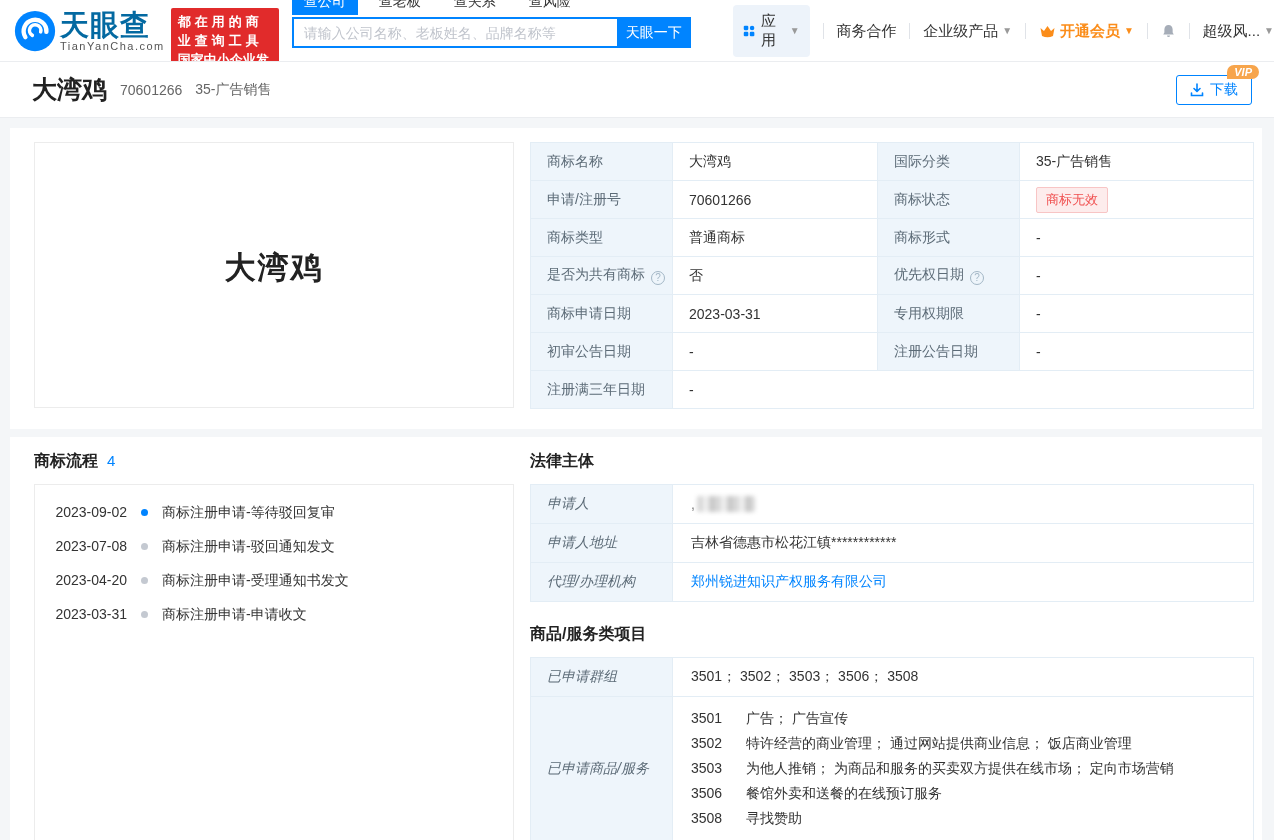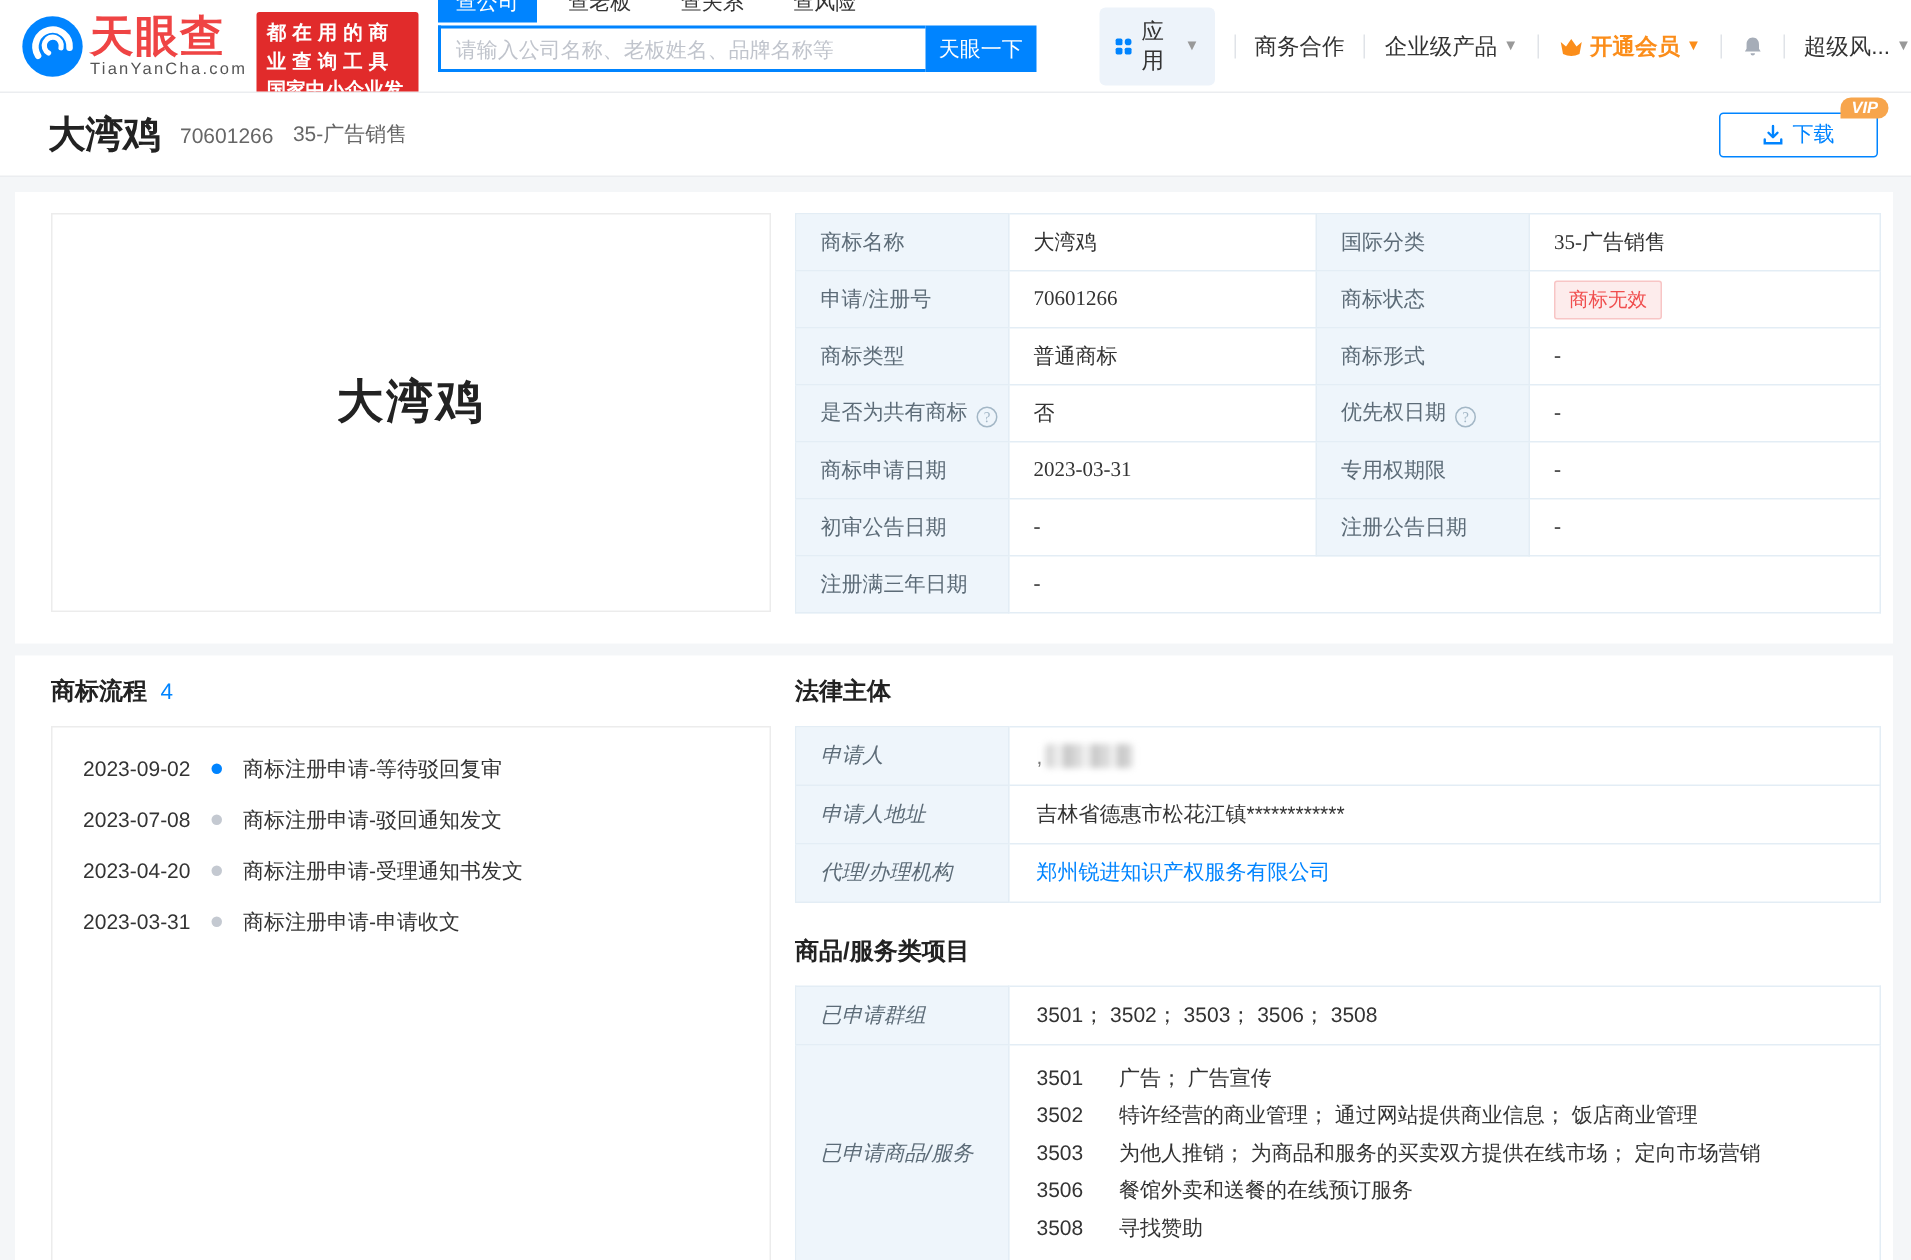--- a/index.html
+++ b/index.html
@@ -5,21 +5,21 @@
   * { margin:0; padding:0; box-sizing:border-box; }
   html,body { width:1274px; height:840px; overflow:hidden; background:#f4f6f8;
     font-family:"Liberation Sans","DejaVu Sans",sans-serif; color:#333; }
 
   
   .header { height:62px; background:#fff; border-bottom:1px solid #ebedf0;
     display:flex; align-items:flex-start; overflow:hidden; padding-left:14px; position:relative; }
   .logo { display:flex; align-items:flex-start; margin-top:10px; }
   .logo-icon { width:42px; height:42px; }
   .logo-txt { margin-left:4px; }
-  .logo-title { font-size:29px; font-weight:bold; color:#ef4444; line-height:30px; letter-spacing:1px;font-family:Liberation Serif, serif; }
+  .logo-title { font-size:29px; font-weight:bold; color:#0369a1; line-height:30px; letter-spacing:1px;font-family:Liberation Serif, serif; }
   .logo-domain { font-size:11px; color:#555; letter-spacing:1.5px; margin-top:0px; }
   .promo { background:#e12b2b; color:#fff; margin:8px 0 0 6px; padding:4px 7px; border-radius:2px;
     font-size:13px; font-weight:bold; line-height:19px; }
   .promo-l1 { letter-spacing:4px; }
   .search-col { margin-left:13px; }
   .tabs { display:flex; gap:9px; margin-top:-11px; }
   .tab { padding:4px 12px; font-size:14px; color:#333; white-space:nowrap; }
   .tab.active { background:#0084ff; color:#fff; }
   .search-row { display:flex; margin-top:2px; }
   .search-input { width:325px; height:31px; border:2px solid #0084ff; border-right:none;
@@ -37,35 +37,35 @@
   .vip-link { color:#fb8d1a; font-weight:bold; }
   .bell { width:18px; height:18px; }
 
   
   .title-bar { height:56px; background:#fff; border-bottom:1px solid #ebedf0;
     display:flex; align-items:center; padding:0 22px 0 32px; }
   .tm-name { font-size:25px; font-weight:bold; color:#222; }
   .tm-regno, .tm-class { font-size:14px; color:#666; margin-left:13px; }
   .dl-wrap { margin-left:auto; position:relative; }
   .dl-btn { display:flex; align-items:center; gap:6px; border:1px solid #0084ff; color:#0084ff;
-    background:#fff; border-radius:3px; padding:5px 28px; font-size:14px; cursor:pointer; }
+    background:#fff; border-radius:3px; padding:5px 13px; font-size:14px; cursor:pointer; }
   .vip-tag { position:absolute; top:-10px; right:-7px; background:#f7a54c; color:#fff;
     font-size:11px; font-weight:bold; font-style:italic; padding:1px 7px;
     border-radius:7px 7px 7px 0; }
 
   
   .card { background:#fff; margin:0 12px 0 10px; }
   .card1 { margin-top:10px; padding:14px 8px 20px 24px; display:flex; }
   .card2 { margin-top:8px; padding:14px 8px 16px 24px; display:flex; min-height:402px; }
 
   .tm-image-box { width:480px; height:266px; border:1px solid #ececec; flex:none;
     display:flex; align-items:center; justify-content:center; }
   .tm-image-text { font-size:31px; font-weight:bold; color:#222; letter-spacing:2px; margin-top:-14px; }
 
-  table.kv { border-collapse:collapse; width:749px; margin-left:16px; table-layout:fixed;font-family:Liberation Serif, serif; }
+  table.kv { border-collapse:collapse; width:749px; margin-left:16px; table-layout:fixed; }
   table.kv td { border:1px solid #e3edf5; height:38px; font-size:14px; padding:0 0 0 16px; }
   td.lbl { background:#eef5fb; color:#5c6b77; width:142px; }
   td.val { color:#333; padding-left:18px; }
   .w205 { width:205px; } .w154 { width:154px; }
   .help { display:inline-flex; align-items:center; justify-content:center; width:14px; height:14px;
     border:1px solid #a3b7c6; color:#a3b7c6; border-radius:50%; font-size:10px; margin-left:6px;
     vertical-align:-2px; }
   .badge-invalid { display:inline-block; padding:3px 9px; font-size:13px; color:#f04e4e;
     background:#fdecec; border:1px solid #f8c5c5; border-radius:2px; }
 

